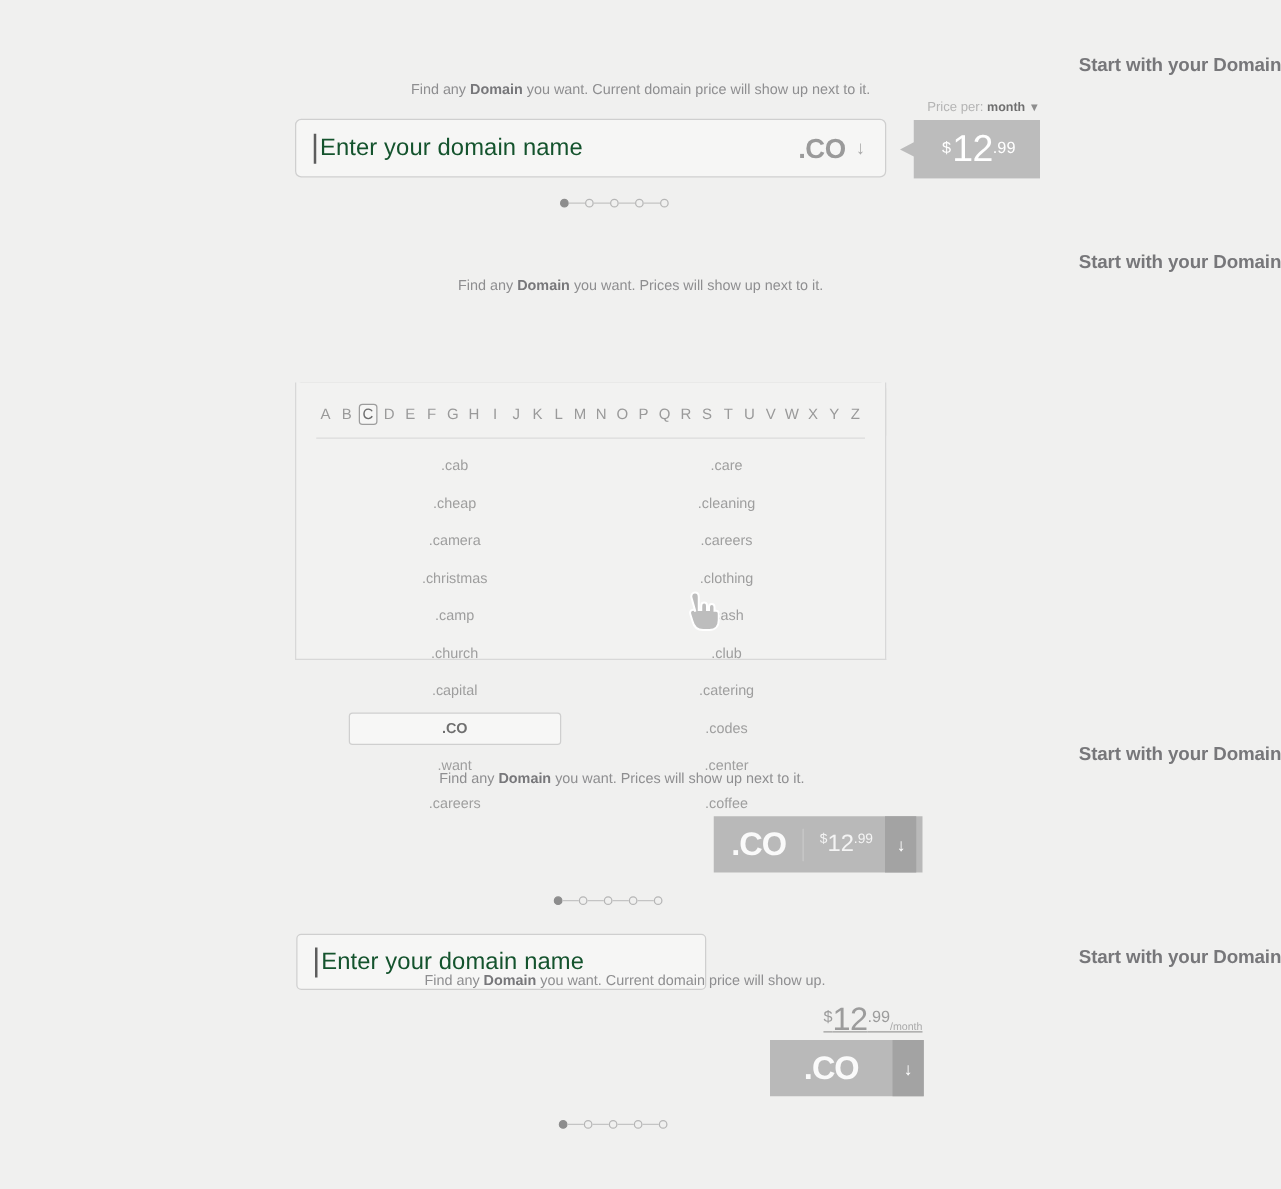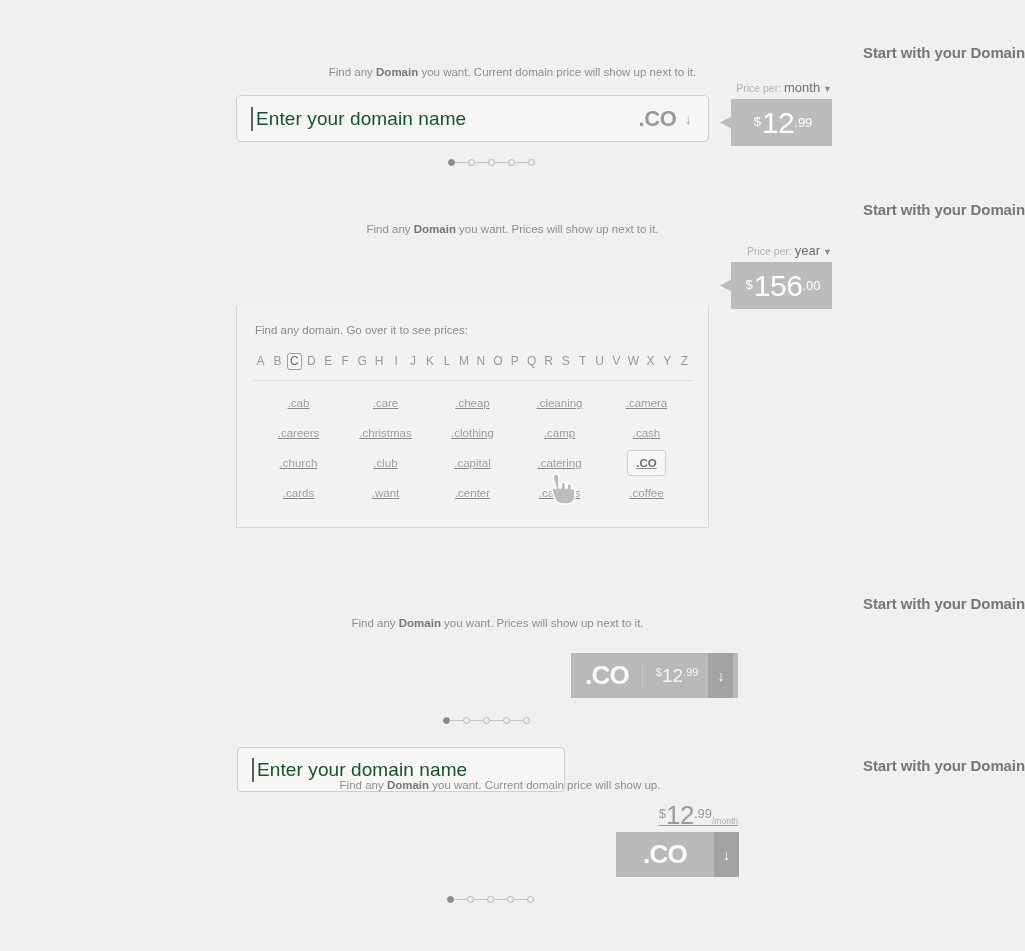--- a/index.html
+++ b/index.html
@@ -77,21 +77,21 @@
 
   
   .pricewrap { position: absolute; }
   .price-label {
     font-size: 10.5px;
     color: #b4b4b4;
     text-align: right;
     white-space: nowrap;
     margin-bottom: 4px;
   }
-  .price-label b { color: #6f6f6f; font-weight: normal; font-size: 13px; }
+  .price-label b { color: #6f6f6f; font-weight: bold; font-size: 10px; }
   .chev { font-size: 9px; color: #8e8e8e; }
   .badge {
     background: #bcbcbc;
     position: relative;
     display: flex;
     align-items: center;
     justify-content: center;
     clip-path: polygon(0% 50%, 11px 38%, 11px 0%, 100% 0%, 100% 100%, 11px 100%, 11px 62%);
     color: #fff;
   }
@@ -145,24 +145,23 @@
   .alpha span.sel {
     border: 1px solid #9d9d9d;
     border-radius: 3px;
     color: #6d6d6d;
     background: #f6f6f5;
     box-sizing: border-box;
   }
   .rule { height: 1px; background: #dcdcdc; margin: 10px 16px 0 16px; }
   .grid {
     display: grid;
-    grid-template-columns: repeat(5, 1fr);
+    grid-template-columns: repeat(2, 1fr);
     margin: 12px 18px 0 18px;
     row-gap: 10px;
-    text-decoration: underline;
   }
   .grid div {
     font-size: 11.5px;
     color: #9e9e9e;
     text-align: center;
     padding: 4px 0;
   }
   .grid div.sel {
     border: 1px solid #cfcfcf;
     background: #f7f7f6;
@@ -263,35 +262,22 @@
     </div>
   </div>
 
   <div class="field" style="left:236px;top:259px;width:473px;height:47px;">
     <div class="caret" style="height:24px;"></div>
     <div class="placeholder">Enter your domain name</div>
     <div class="tld-in">.CO</div>
     <div class="arrow-down-small">↓</div>
   </div>
 
-  <div class="pricewrap" style="left:720px;top:243px;width:112px;">
-    <div class="price-label">
-      <span>Price per:</span>
-      <b>year</b>
-      <span class="chev">▼</span>
-    </div>
-    <div class="badge" style="width:112px;height:47px;">
-      <div class="inner">
-        <span class="cur">$</span><span class="big">156</span><span class="cents">.00</span>
-      </div>
-    </div>
-  </div>
 
   <div class="panel" style="left:236px;top:306px;width:473px;height:222px;">
-    <div class="panel-hint">Find any domain. Go over it to see prices:</div>
     <div class="alpha" id="alpha-row">
         <span>A</span>
         <span>B</span>
         <span class="sel">C</span>
         <span>D</span>
         <span>E</span>
         <span>F</span>
         <span>G</span>
         <span>H</span>
         <span>I</span>
@@ -323,21 +309,21 @@
         <div>.careers</div>
         <div>.christmas</div>
         <div>.clothing</div>
         <div>.camp</div>
         <div>.cash</div>
         <div>.church</div>
         <div>.club</div>
         <div>.capital</div>
         <div>.catering</div>
         <div class="sel">.CO</div>
-        <div>.cards</div>
+        <div>.codes</div>
         <div>.want</div>
         <div>.center</div>
         <div>.careers</div>
         <div>.coffee</div>
       </div>
   </div>
 
   <svg class="cursor-hand" style="left:548px;top:472px;" width="30" height="34" viewBox="0 0 30 34">
     <path d="M8 2 C10 2 11 3.5 11 5.5 L11 16 L13 16 L13 12.5 C13 10.8 14 10 15.3 10 C16.6 10 17.6 10.8 17.6 12.5 L17.6 16 L19.2 16 L19.2 13.6 C19.2 12 20.2 11.2 21.4 11.2 C22.7 11.2 23.6 12 23.6 13.6 L23.6 16.5 L25 16.5 C26.3 16.5 27 17.4 27 18.7 L27 24 C27 29 24 32 19.5 32 L14.5 32 C10 32 7 29.2 6 25 L4.2 19.2 C3.7 17.6 4.4 16.4 5.7 16 C6.8 15.6 7.8 16.1 8.3 17.3 L5 5.5 C5 3.5 6 2 8 2 Z" fill="#bdbdbd" stroke="#ffffff" stroke-width="1.6"></path>
   </svg>

